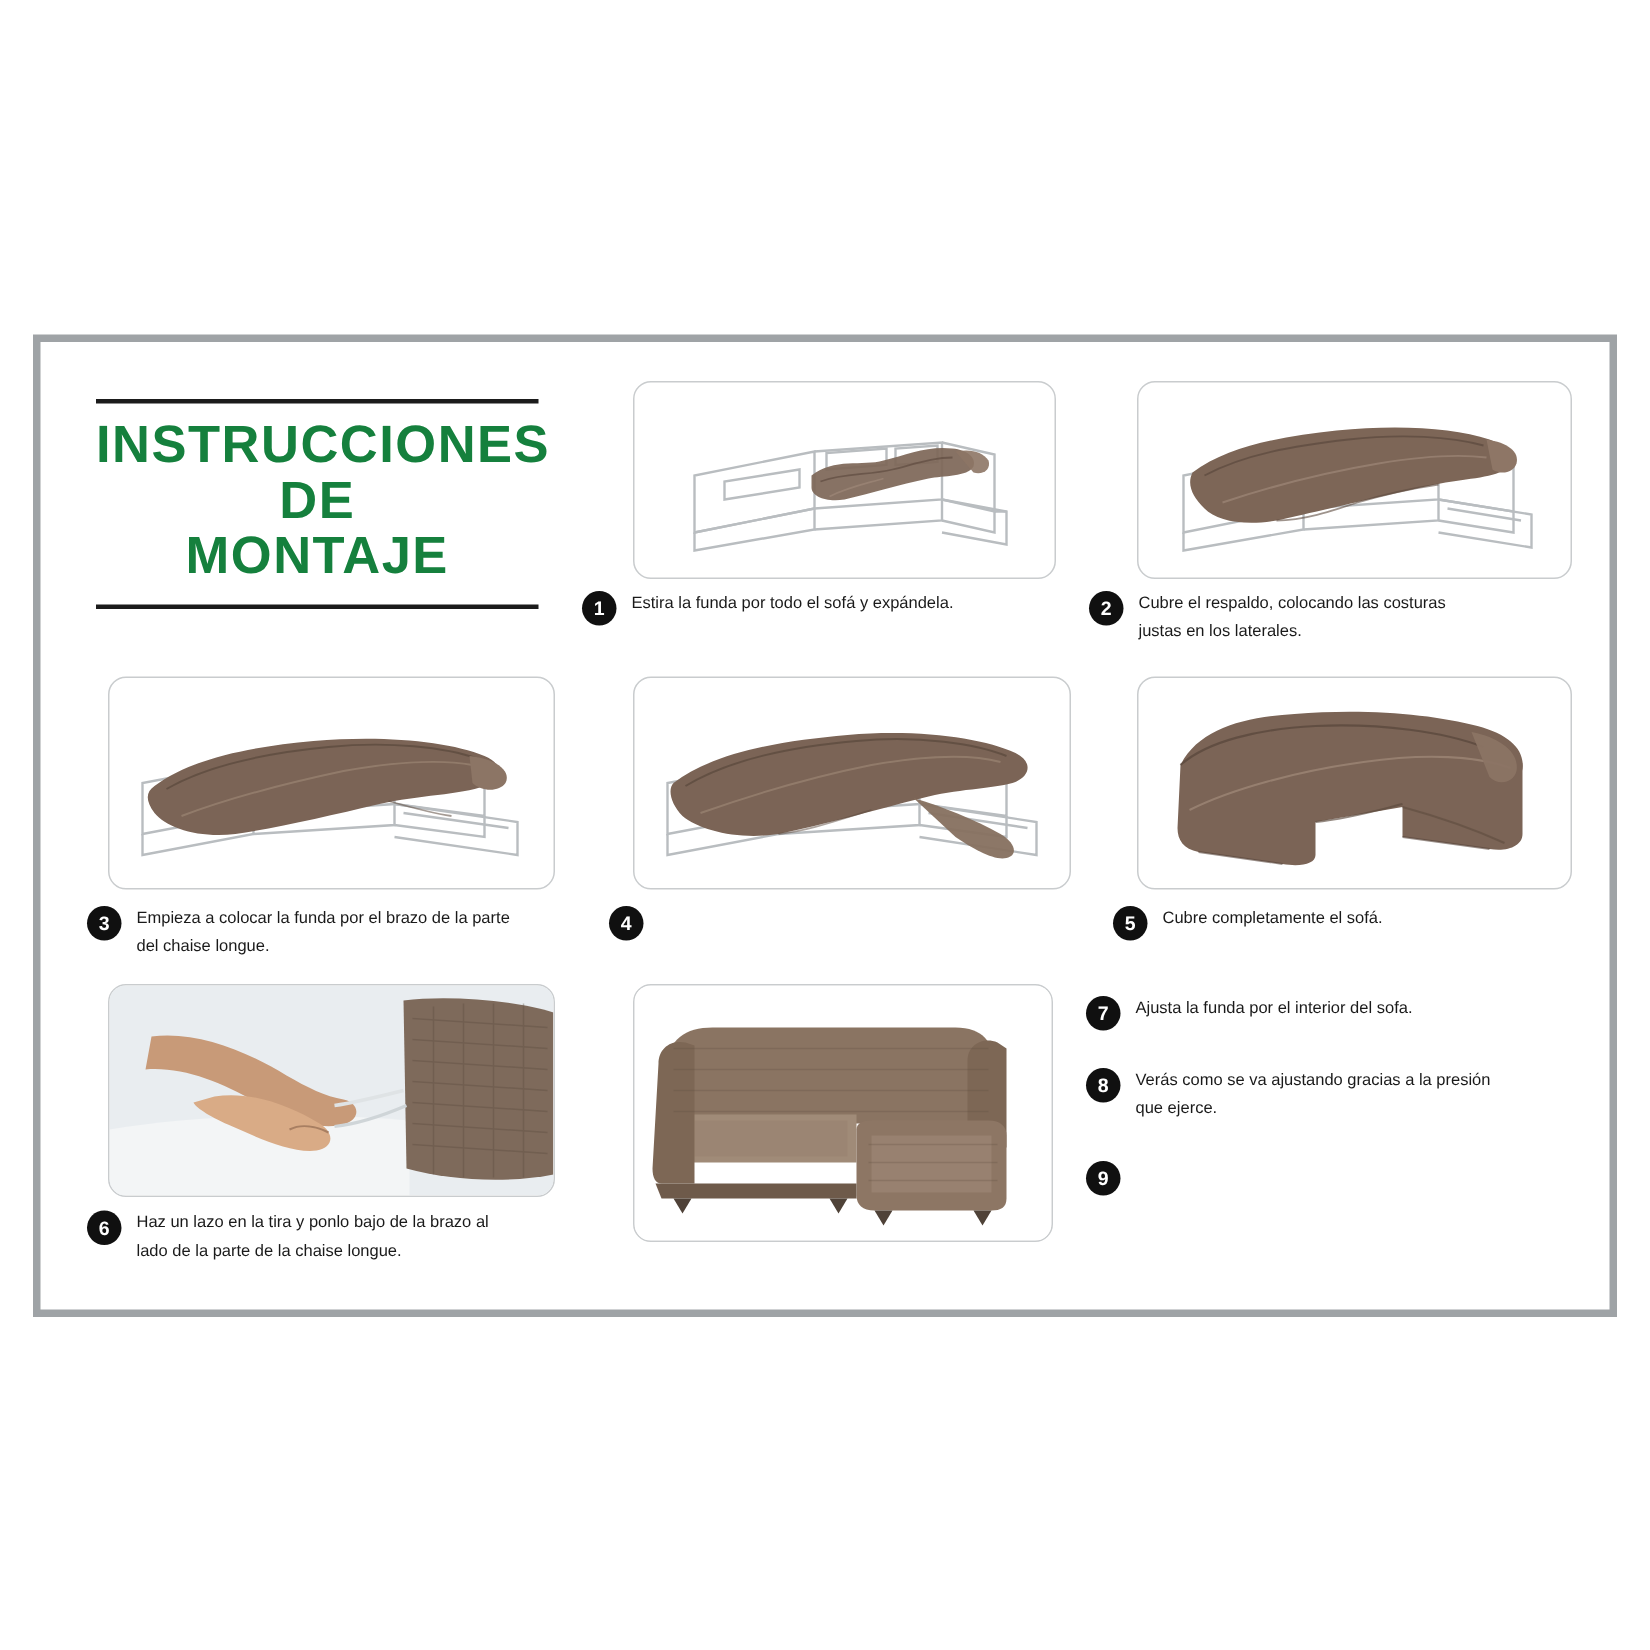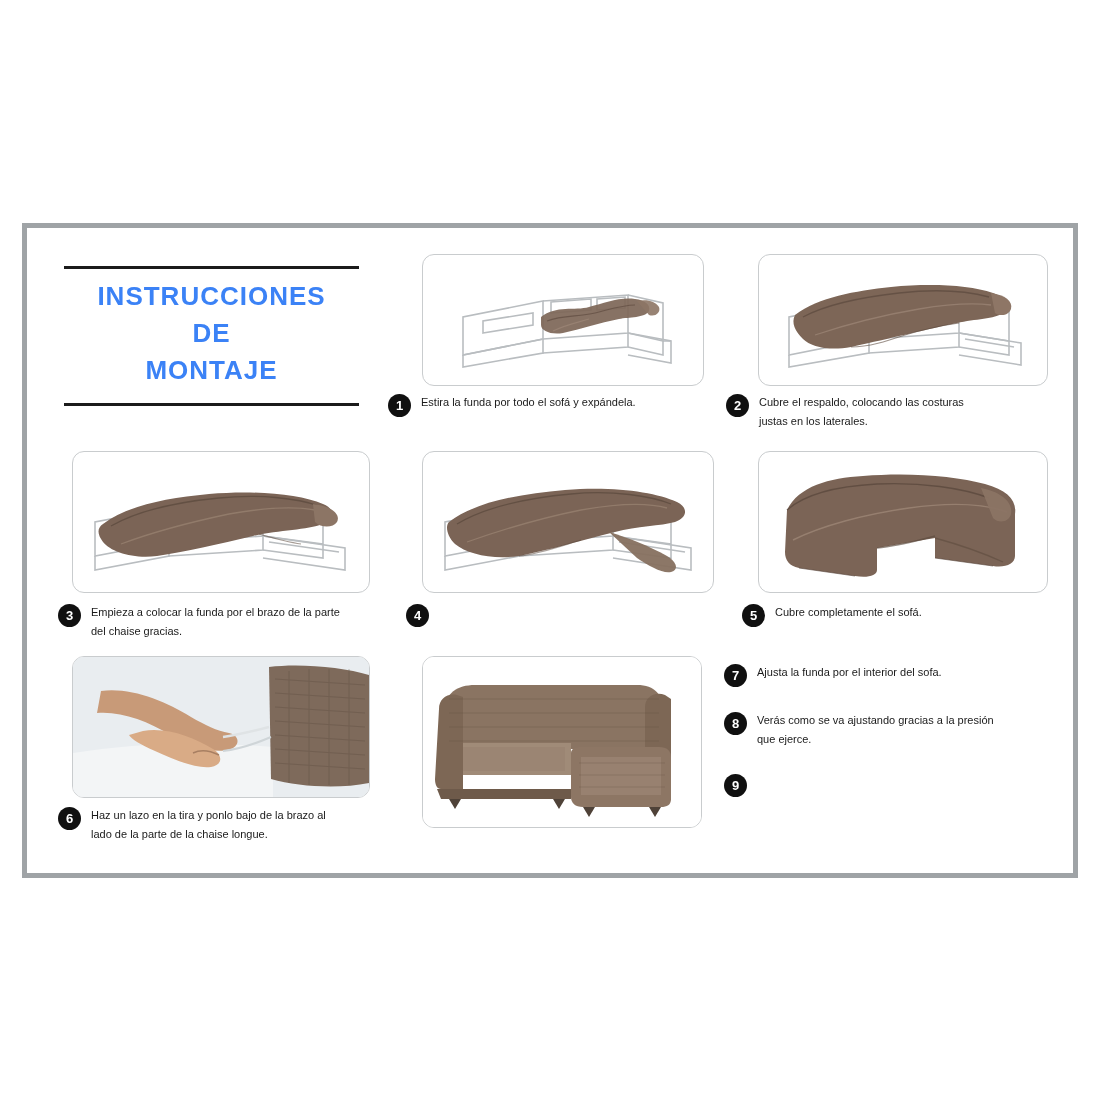--- a/index.html
+++ b/index.html
@@ -50,24 +50,24 @@
   }
   #title-block .rule {
     height: 3px;
     background: #1b1b1b;
     width: 100%;
   }
   #title-block .rule.bottom { margin-top: 10px; }
   #title-text {
     font-family: "Liberation Sans", sans-serif;
     font-weight: bold;
-    font-size: 26px;
+    font-size: 35px;
     line-height: 37px;
     letter-spacing: 1px;
-    color: #3b82f6;
+    color: #15803d;
     padding: 9px 0 4px 0;
   }
   #title-text .ln { display: block; }
 
   
   .panel {
     position: absolute;
     border: 1.6px solid #c9ccce;
     border-radius: 12px;
     background: #ffffff;
@@ -216,21 +216,21 @@
           <path d="M38 74 C66 58, 104 50, 146 46 C186 42, 224 46, 246 54" fill="none" stroke="#5b493d" stroke-width="1.3" opacity="0.75"></path>
           <path d="M48 92 C80 80, 118 70, 156 62 C190 56, 220 54, 242 58" fill="none" stroke="#9b8474" stroke-width="1.3" opacity="0.7"></path>
           <path d="M240 52 C258 54, 268 62, 264 70 C260 76, 248 76, 242 70" fill="#8c7565"></path>
           <path d="M186 82 C200 86, 214 90, 228 92" fill="none" stroke="#5b493d" stroke-width="1.2" opacity="0.55"></path>
         </g>
       </svg>
     </div>
 
     <div class="step w-290" style="left:22px; top:365px;">
       <div class="badge">3</div>
-      <div class="caption">Empieza a colocar la funda por el brazo de la parte del chaise gracias.</div>
+      <div class="caption">Empieza a colocar la funda por el brazo de la parte del chaise longue.</div>
     </div>
 
     <div class="panel" style="left:386px; top:213px; width:290px; height:140px;">
       <svg width="290" height="140" viewBox="0 0 290 140">
         <g class="ln-sofa">
           <path d="M22 104 L22 70 L96 56 L96 90 Z"></path>
           <path d="M96 56 L190 50 L190 84 L96 90"></path>
           <path d="M190 50 L248 58 L248 92 L190 84"></path>
           <path d="M22 104 L22 118 L96 104 L96 90"></path>
           <path d="M96 104 L190 98 L190 84"></path>

